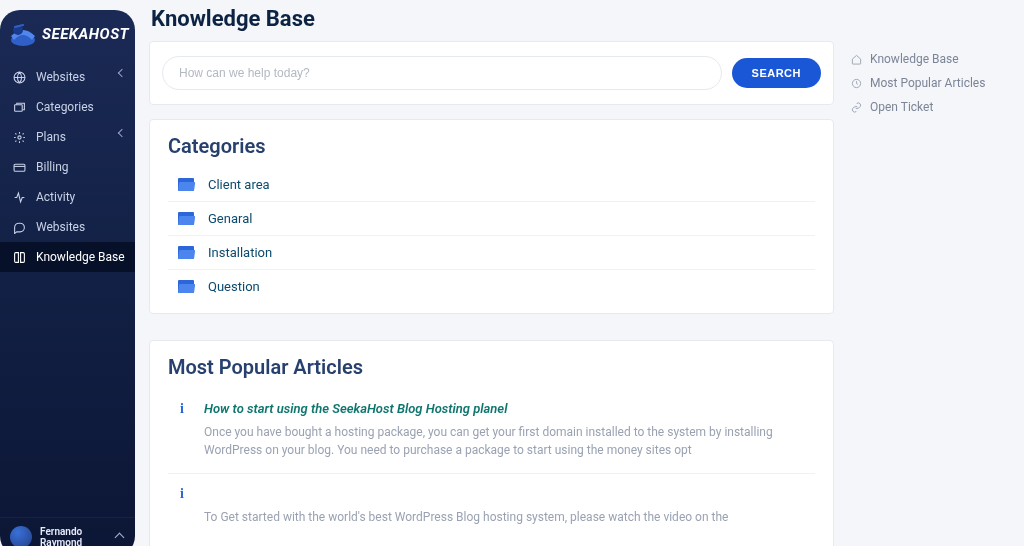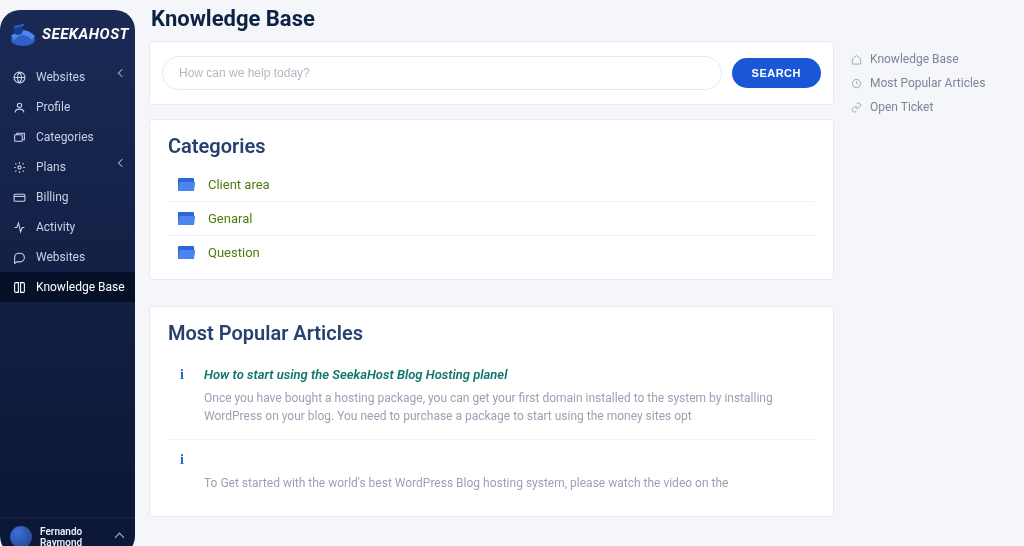--- a/index.html
+++ b/index.html
@@ -149,21 +149,21 @@
     margin-bottom: 10px;
   }
   .cat-list { list-style: none; }
   .cat-item {
     display: flex;
     align-items: center;
     gap: 14px;
     padding: 9px 2px;
     border-bottom: 1px solid #eef1f6;
     font-size: 13px;
-    color: #4d7c0f;
+    color: #0c4a6e;
     cursor: pointer;
   }
   .cat-item:last-child { border-bottom: none; }
   .folder-ic {
     width: 16px; height: 13px;
     background: #2b67d8;
     border-radius: 1px;
     position: relative;
     margin-left: 8px;
   }
@@ -255,29 +255,20 @@
             <circle cx="12" cy="12" r="10"></circle>
             <path d="M2 12h20M12 2a15 15 0 010 20M12 2a15 15 0 000 20"></path>
           </svg>
         </span>
       <span>Websites</span>
       <span class="chev"></span>
     </div>
     <div class="nav-item">
       <span class="ic">
           <svg width="13" height="13" viewBox="0 0 24 24" fill="none" stroke="#c8d1e6" stroke-width="2">
-            <circle cx="12" cy="8" r="4"></circle>
-            <path d="M4 21c0-4 4-6 8-6s8 2 8 6"></path>
-          </svg>
-        </span>
-      <span>Profile</span>
-    </div>
-    <div class="nav-item">
-      <span class="ic">
-          <svg width="13" height="13" viewBox="0 0 24 24" fill="none" stroke="#c8d1e6" stroke-width="2">
             <rect x="3" y="7" width="14" height="12" rx="1"></rect>
             <path d="M7 7V4h14v12h-3"></path>
           </svg>
         </span>
       <span>Categories</span>
     </div>
     <div class="nav-item">
       <span class="ic">
           <svg width="13" height="13" viewBox="0 0 24 24" fill="none" stroke="#c8d1e6" stroke-width="2">
             <circle cx="12" cy="12" r="3"></circle>
@@ -343,20 +334,24 @@
       <section class="card">
         <h2>Categories</h2>
         <ul class="cat-list">
           <li class="cat-item">
             <span class="folder-ic"></span>
             <span>Client area</span>
           </li>
           <li class="cat-item">
             <span class="folder-ic"></span>
             <span>Genaral</span>
+          </li>
+          <li class="cat-item">
+            <span class="folder-ic"></span>
+            <span>Installation</span>
           </li>
           <li class="cat-item">
             <span class="folder-ic"></span>
             <span>Question</span>
           </li>
         </ul>
       </section>
 
       <section class="card">
         <h2>Most Popular Articles</h2>

